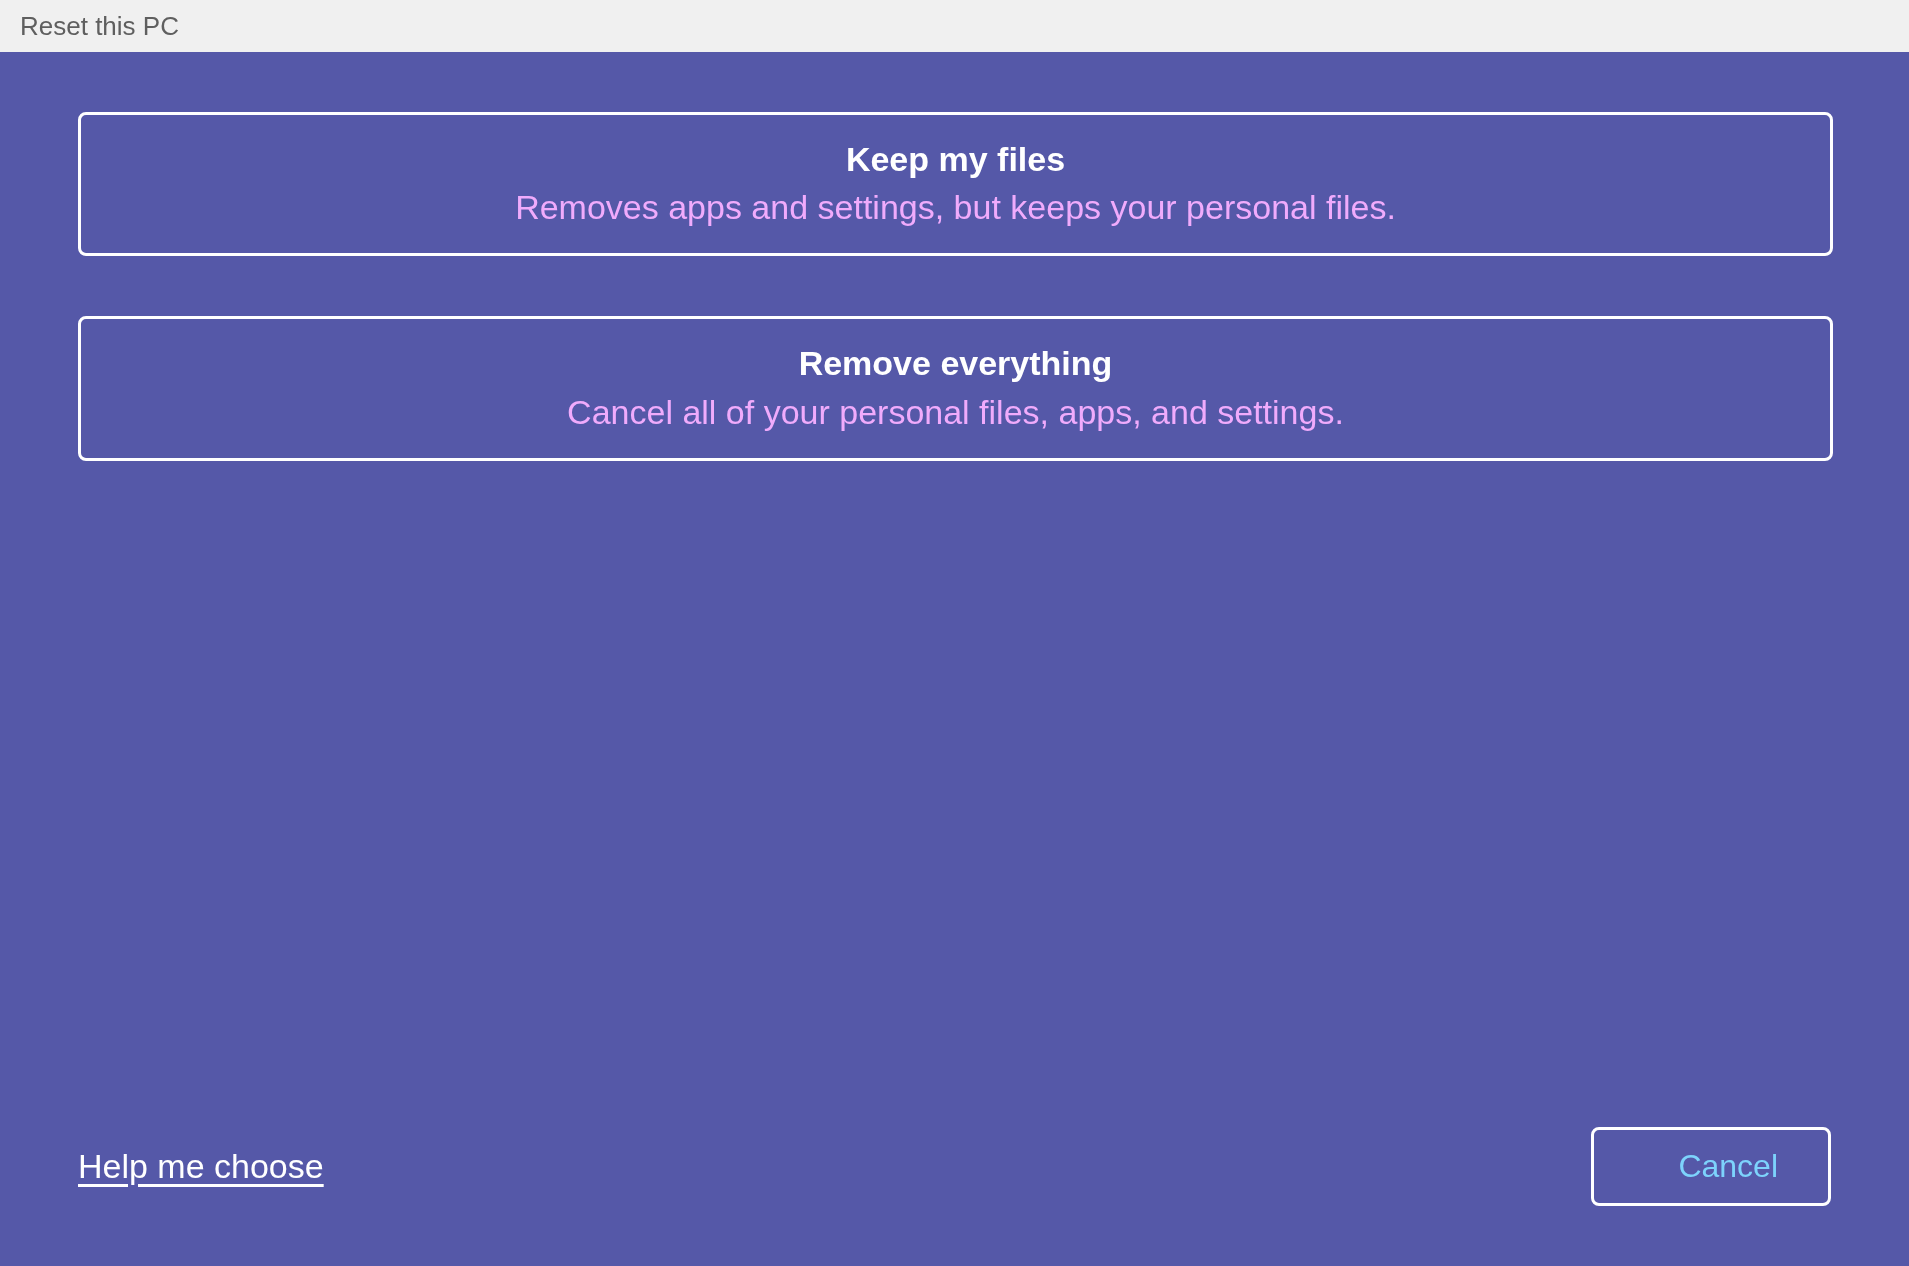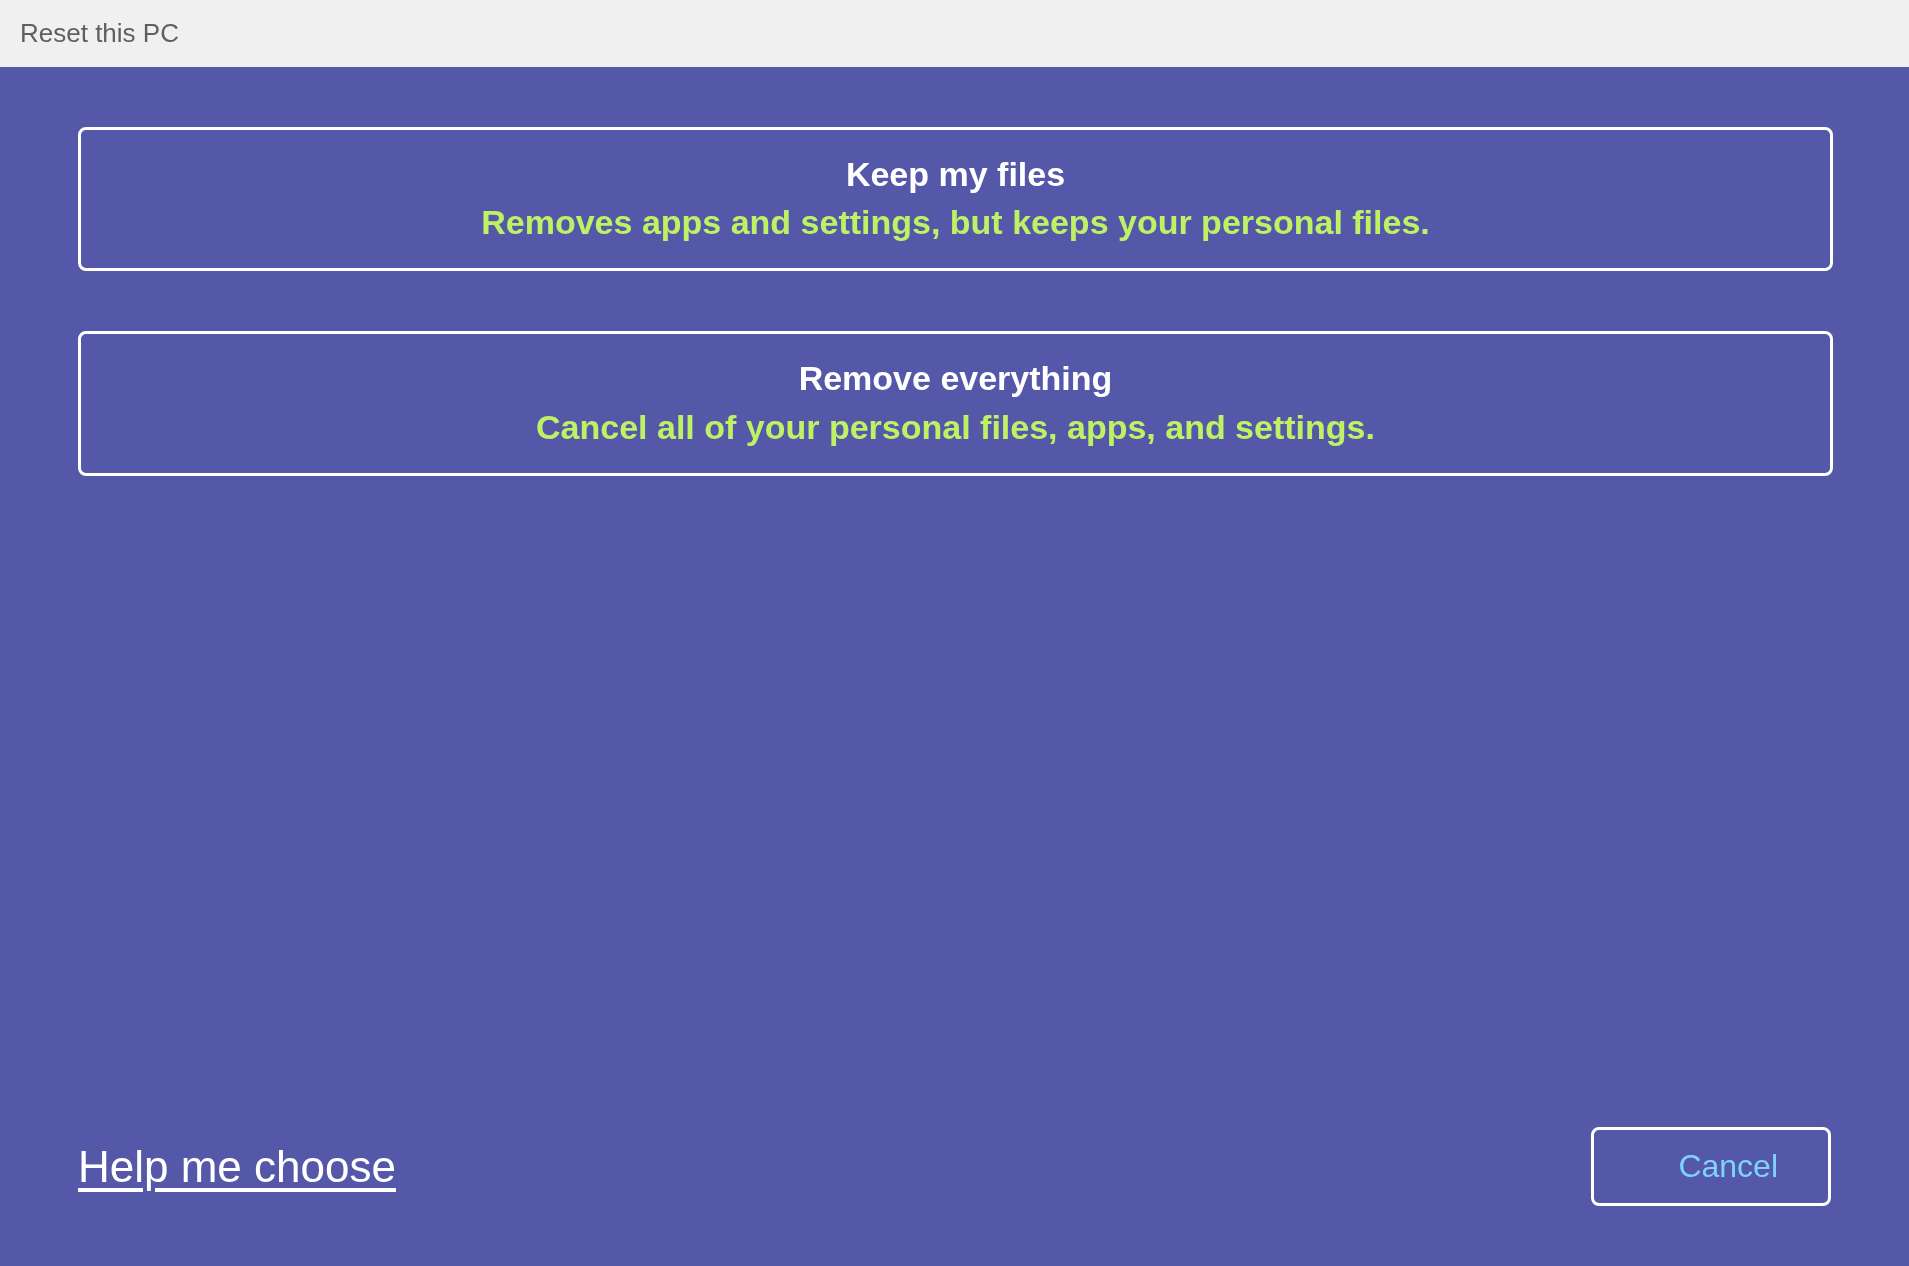--- a/index.html
+++ b/index.html
@@ -15,21 +15,21 @@
     overflow: hidden;
   }
   .window {
     width: 1909px;
     height: 1266px;
     display: flex;
     flex-direction: column;
     background: #f0f0f0;
   }
   .titlebar {
-    height: 67px;
+    height: 52px;
     background: #f0f0f0;
     display: flex;
     align-items: center;
     padding: 0 20px;
   }
   .titlebar-text {
     color: #5f5f5f;
     font-size: 26px;
     font-weight: 400;
   }
@@ -63,37 +63,37 @@
   }
   .option-title {
     font-size: 34px;
     font-weight: 600;
     line-height: 1.3;
     display: block;
     margin-bottom: 4px;
   }
   .option-desc {
     font-size: 34px;
-    font-weight: 700;
+    font-weight: 400;
     line-height: 1.3;
     display: block;
-    color: #bef264;
+    color: #f0abfc;
   }
   .footer {
     position: absolute;
     left: 78px;
     right: 78px;
     bottom: 60px;
     display: flex;
     align-items: center;
     justify-content: space-between;
   }
   .help-link {
     color: #ffffff;
-    font-size: 44px;
+    font-size: 34px;
     font-weight: 400;
     text-decoration: underline;
     text-underline-offset: 6px;
     cursor: pointer;
   }
   .cancel-button {
     border: 3px solid #ffffff;
     border-radius: 8px;
     background: transparent;
     color: #7dd3fc;

